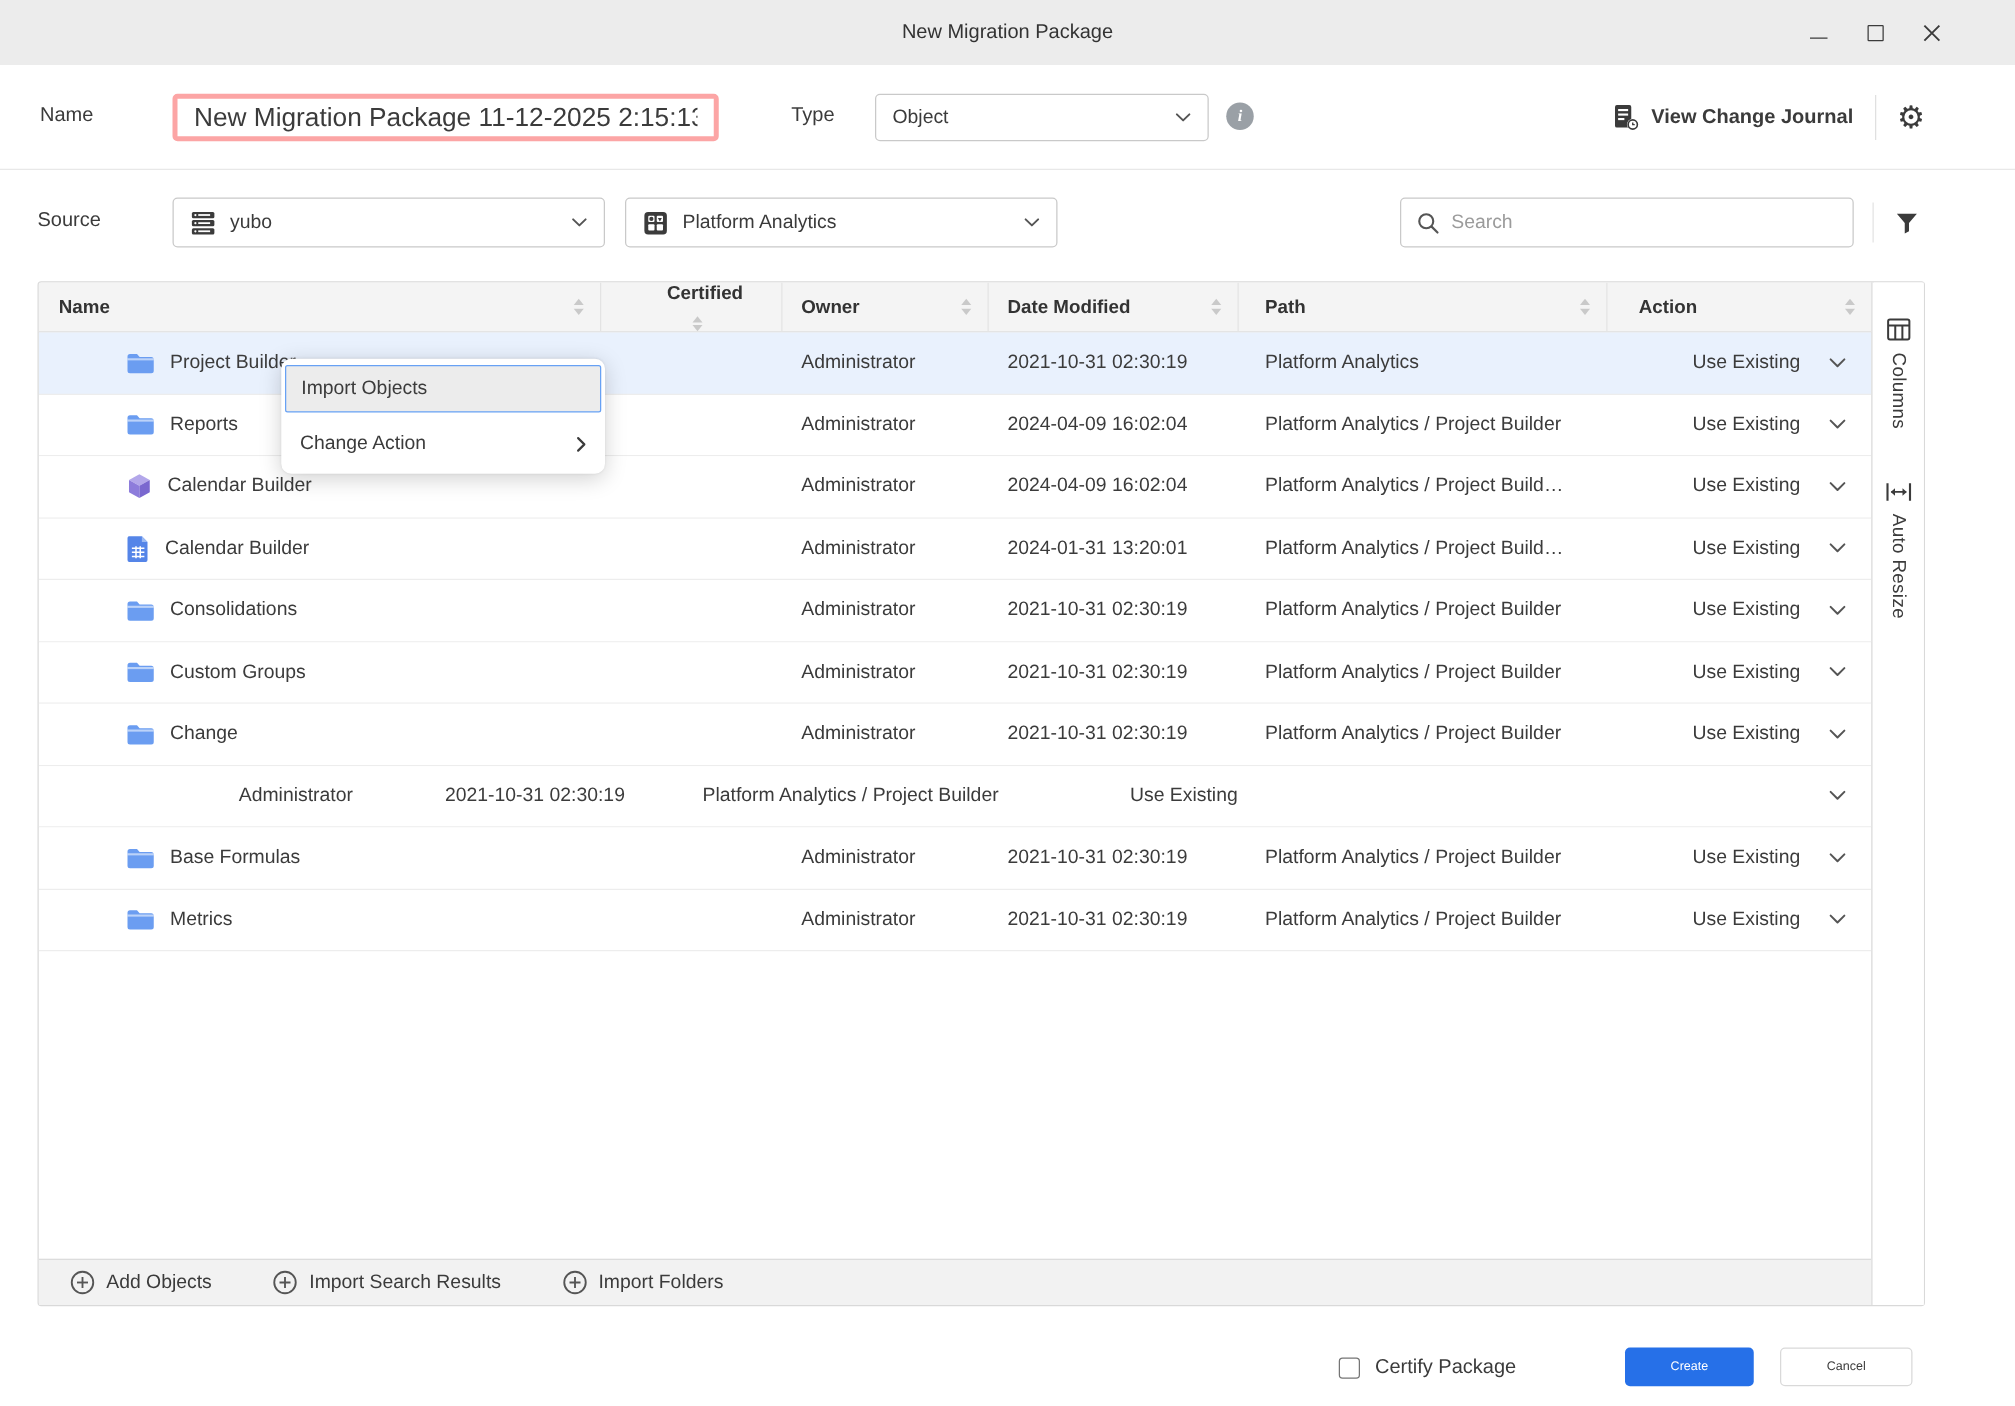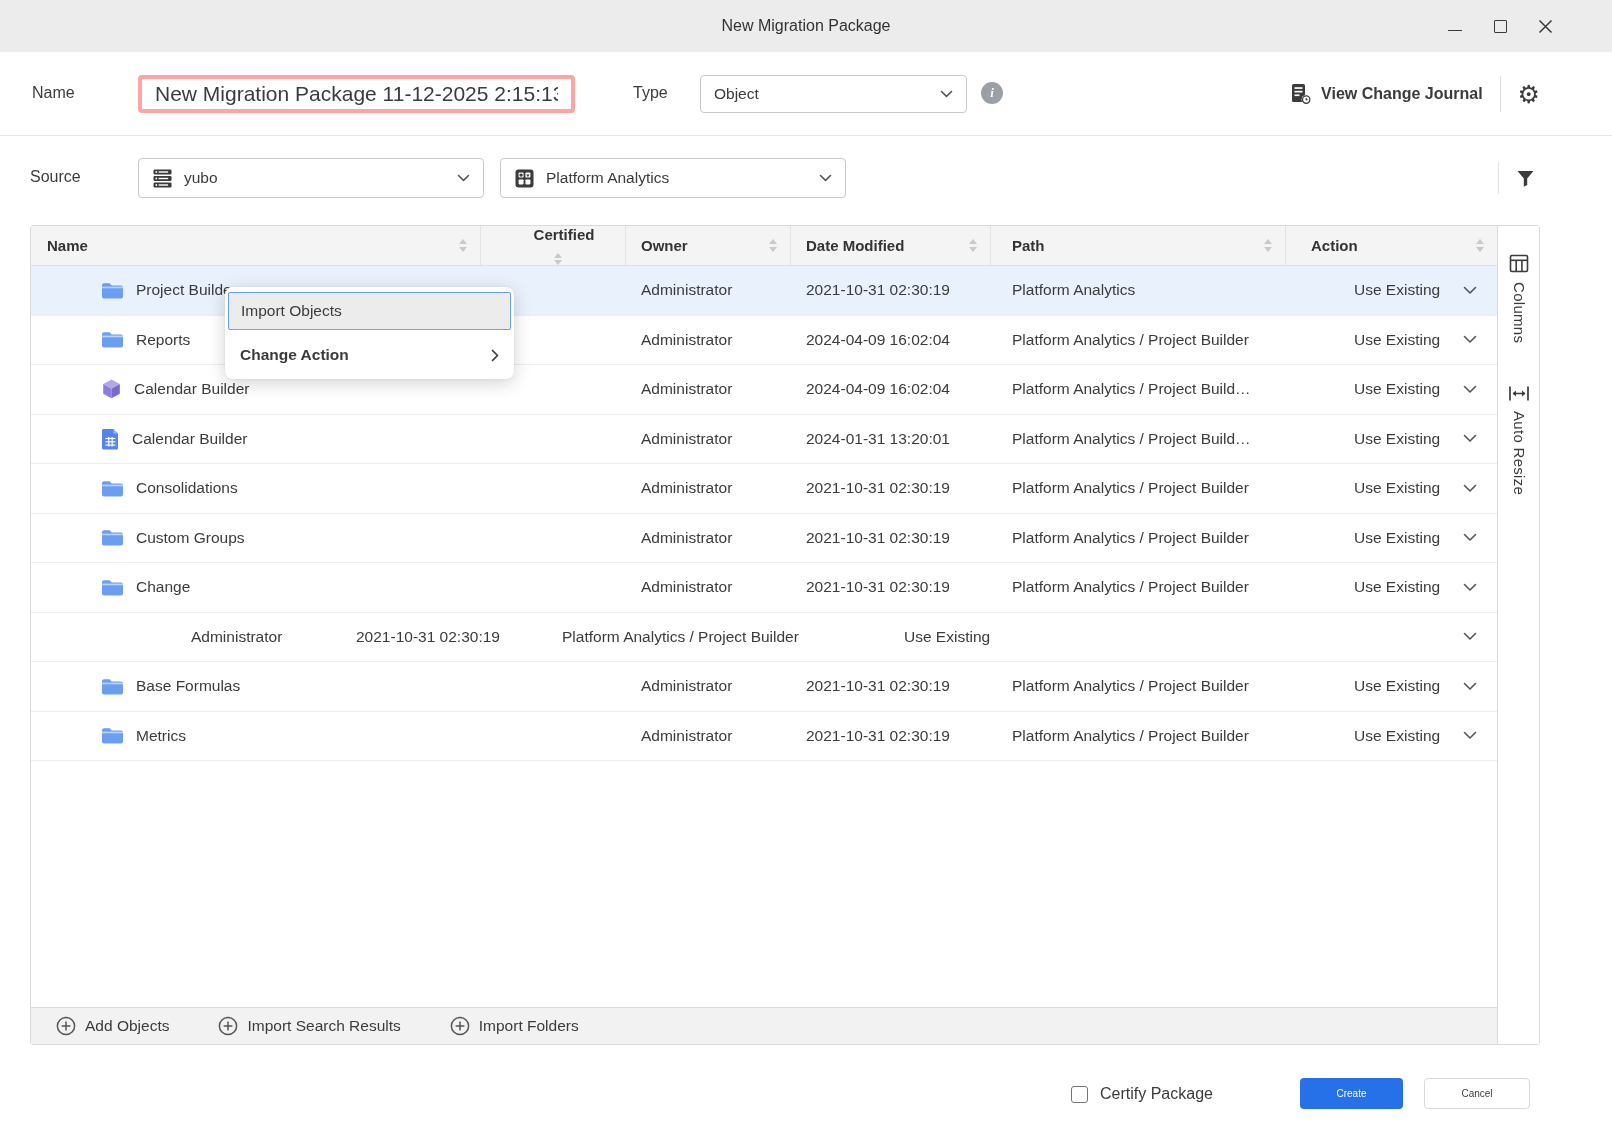--- a/index.html
+++ b/index.html
@@ -62,24 +62,24 @@
   
   .bottom-bar { position:absolute; left:0; right:0; bottom:0; height:37px; background:#f2f2f2; border-top:1px solid #dcdcdc; display:flex; align-items:center; padding-left:25px; gap:49px; }
   .bb-btn { display:flex; align-items:center; gap:9px; font-size:15.5px; color:#3b3b3b; cursor:pointer; background:none; border:none; font-family:"Liberation Sans", sans-serif; }
 
   
   .side-bar { position:absolute; right:0; top:0; width:40px; bottom:0; background:#fff; display:flex; flex-direction:column; align-items:center; padding-top:28px; }
   .side-item { display:flex; flex-direction:column; align-items:center; gap:9px; cursor:pointer; margin-bottom:42px; }
   .vtext { writing-mode:vertical-rl; font-size:15px; color:#3b3b3b; letter-spacing:0.3px; }
 
   
-  .ctx-menu { position:absolute; left:225px; top:287px; width:289px; background:#fff; border-radius:8px; box-shadow:0 4px 18px rgba(0,0,0,0.18), 0 0 2px rgba(0,0,0,0.08); padding:5px 0; z-index:50; }
+  .ctx-menu { position:absolute; left:225px; top:287px; width:259px; background:#fff; border-radius:8px; box-shadow:0 4px 18px rgba(0,0,0,0.18), 0 0 2px rgba(0,0,0,0.08); padding:5px 0; z-index:50; }
   .ctx-item { position:relative; height:38px; display:flex; align-items:center; padding:0 15px; font-size:15.5px; color:#3b3b3b; cursor:pointer; }
   .ctx-item.highlighted { background:#ececec; border:1.6px solid #67a1f4; border-radius:2px; margin:0 3px; padding:0 12px; }
-  .ctx-item.spaced { margin-top:6px;font-weight:bold; }
+  .ctx-item.spaced { margin-top:6px; }
   .ctx-item .sub-chev { margin-left:auto; }
 
   
   .footer-check { position:absolute; left:1071px; top:1085px; display:flex; align-items:center; gap:12px; cursor:pointer; }
   .checkbox { width:17px; height:17px; border:1.6px solid #757575; border-radius:3px; background:#fff; }
   .footer-check .cb-label { font-size:16px; color:#3b3b3b; }
   .btn { position:absolute; top:1078px; height:31px; border-radius:4px; font-size:10px; font-family:"Liberation Sans", sans-serif; cursor:pointer; display:flex; align-items:center; justify-content:center; }
   .btn-create { left:1300px; width:103px; background:#2670e8; color:#fff; border:none; }
   .btn-cancel { left:1424px; width:106px; background:#fff; color:#3b3b3b; border:1px solid #d9d9d9; }
 
@@ -165,20 +165,27 @@
         <rect x="4.6" y="11.4" width="5" height="5" rx="0.8" fill="#fff"></rect>
         <rect x="11.4" y="11.4" width="5" height="5" rx="0.8" fill="#fff"></rect>
         <circle cx="7.1" cy="7.1" r="1.7" fill="#3b3b3b"></circle>
         <path d="M13.9 9.2 l-1.6-2.8 h3.2 Z" fill="#3b3b3b"></path>
       </svg>
     </span>
     <span>Platform Analytics</span>
     <svg class="chev" width="13" height="8" viewBox="0 0 13 8">
         <polyline points="1.5,1.5 6.5,6.3 11.5,1.5" fill="none" stroke="#555" stroke-width="1.6" stroke-linecap="round" stroke-linejoin="round"></polyline>
       </svg>
+  </div>
+  <div class="search-box">
+    <svg width="19" height="19" viewBox="0 0 19 19">
+      <circle cx="8" cy="8" r="5.6" fill="none" stroke="#555" stroke-width="1.7"></circle>
+      <line x1="12.3" y1="12.3" x2="17" y2="17" stroke="#555" stroke-width="1.7" stroke-linecap="round"></line>
+    </svg>
+    <input type="text" placeholder="Search" style="">
   </div>
   <div class="src-vdiv"></div>
   <div class="filter-btn">
     <svg width="21" height="21" viewBox="0 0 21 21">
       <path d="M2.5 3 h16 l-6.3 7.4 v6.6 l-3.4 1.7 v-8.3 Z" fill="#3b3b3b"></path>
     </svg>
   </div>
 
   <div class="table-wrap">
     <div class="table-main">

